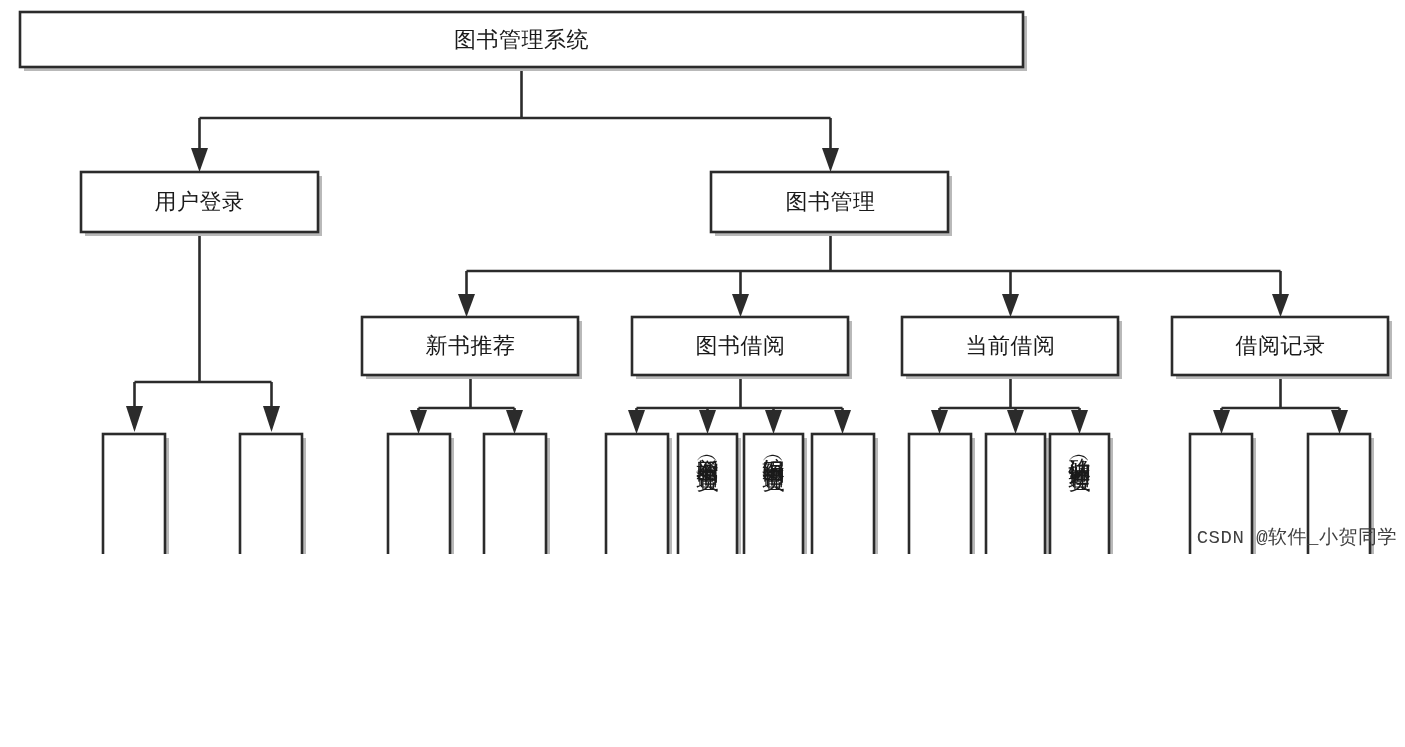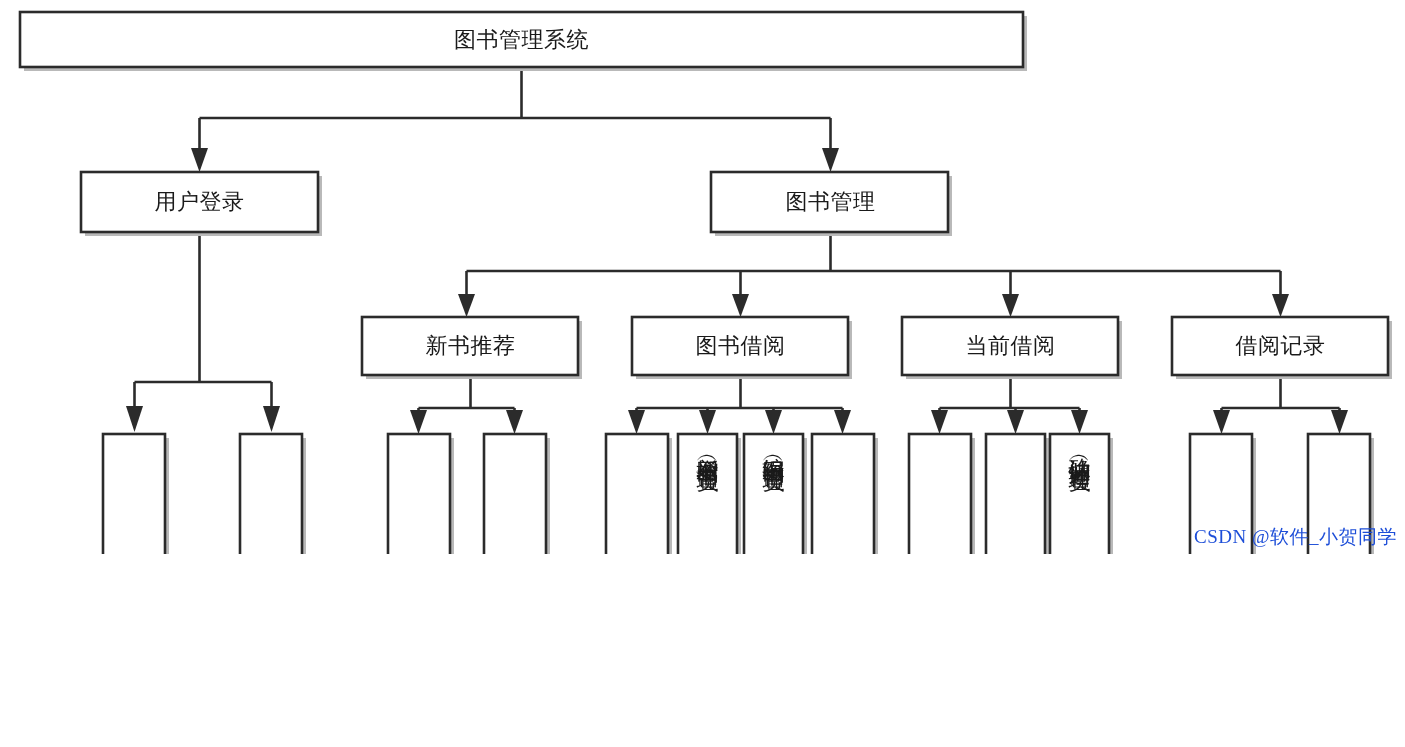--- a/index.html
+++ b/index.html
@@ -69,23 +69,23 @@
     line-height: 1.18;
     color: #1a1a1a;
     letter-spacing: 3.5px;
     text-align: center;
     white-space: nowrap;
   }
   .watermark {
     position: absolute;
     right: 8px;
     bottom: 4px;
-    font-family: Liberation Serif, serif;
+    font-family: Liberation Mono, monospace;
     font-size: 19px;
-    color: #1d4ed8;
+    color: #404040;
     letter-spacing: 0.5px;
     user-select: none;
     white-space: nowrap;
   }
 </style>
 </head>
 <body>
 
 <div id="diagram-root">
 

